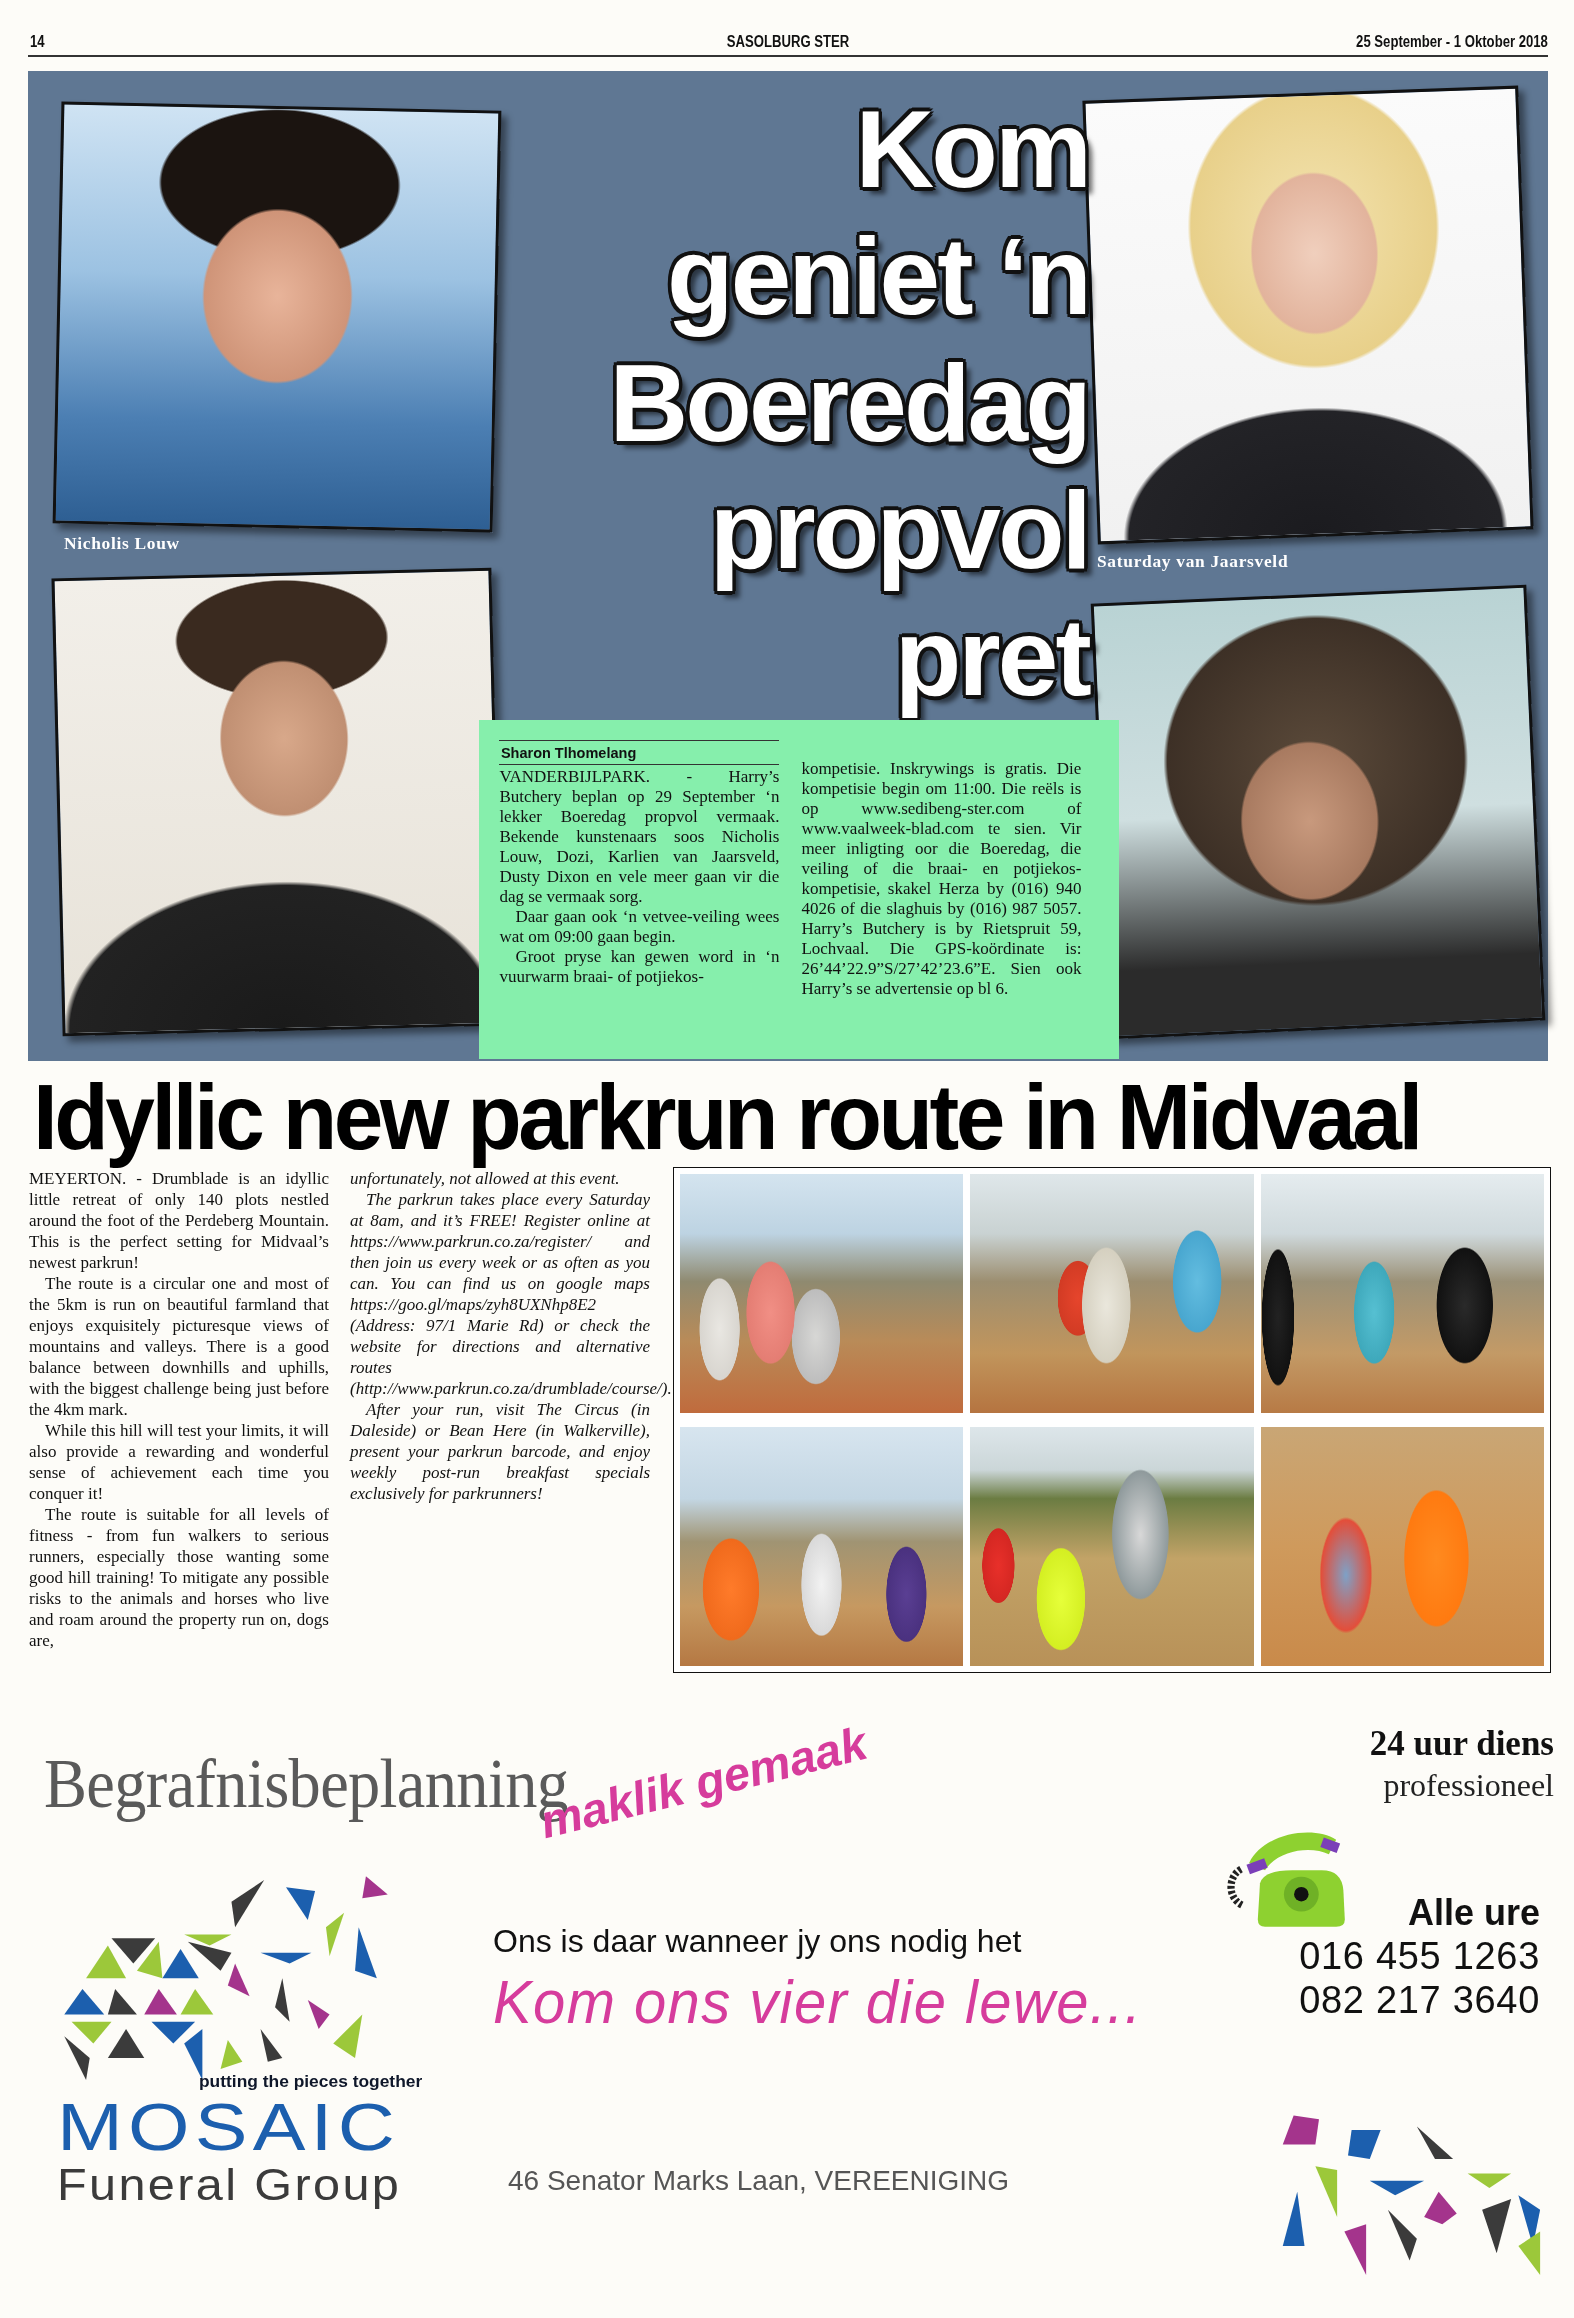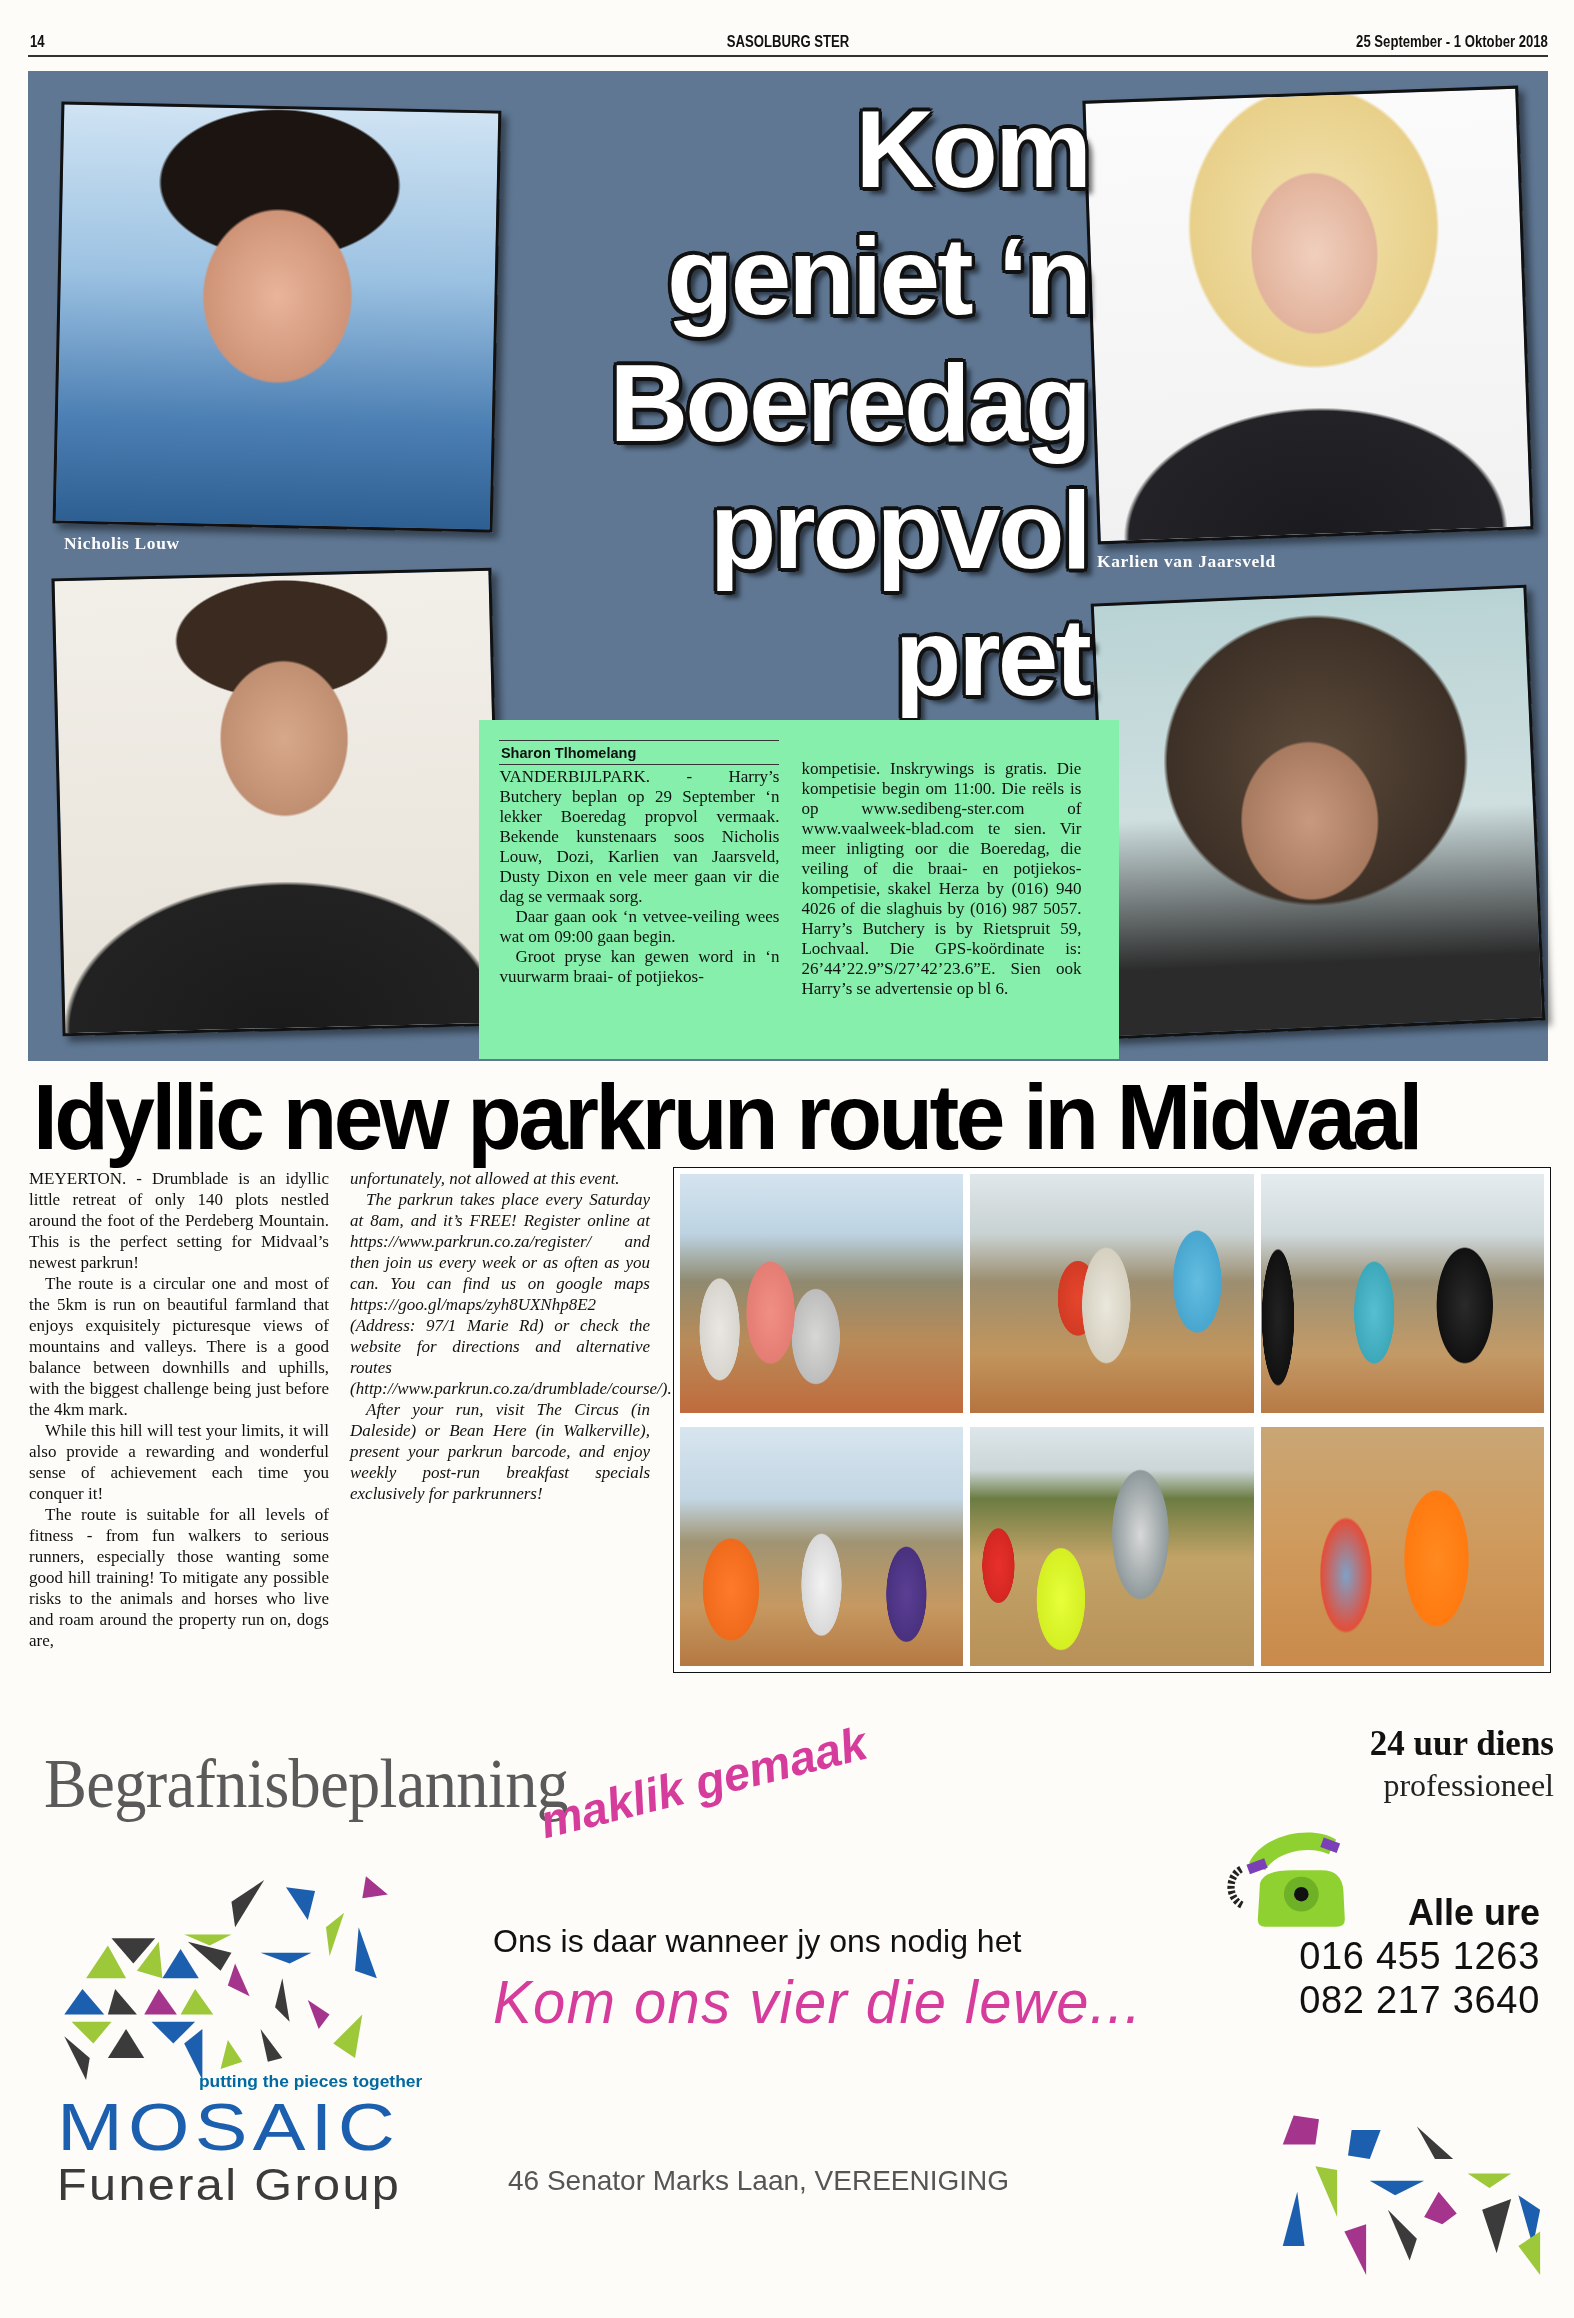--- a/index.html
+++ b/index.html
@@ -106,21 +106,21 @@
   .phone-icon { position: absolute; left: 1192px; top: 102px; width: 138px; height: 116px; }
   .ad-alle { position: absolute; left: 1254px; top: 176px; width: 258px; text-align: right;
     font-family: "Liberation Sans", sans-serif; }
   .ad-alle .b { font-weight: bold; font-size: 36px; }
   .ad-alle .n { font-size: 38px; line-height: 44px; letter-spacing: 0.7px; }
   .ad-ons { position: absolute; left: 465px; top: 207px; font-family: "Liberation Sans", sans-serif; font-size: 32px; color: #111; }
   .ad-script2 { position: absolute; left: 465px; top: 251px; font-family: "Liberation Sans", sans-serif; font-style: italic;
     font-size: 61px; color: #d63c9c; letter-spacing: 1.5px; transform: scaleX(0.95); transform-origin: left; }
   .mosaic-logo { position: absolute; left: 29px; top: 153px; width: 378px; height: 211px; }
   .tagline { position: absolute; left: 171px; top: 355px; font-family: "Liberation Sans", sans-serif; font-weight: bold;
-    font-size: 17.4px; color: #0369a1; }
+    font-size: 17.4px; color: #0f172a; }
   .brand { position: absolute; left: 29px; top: 377px; font-family: "Liberation Sans", sans-serif; font-size: 67px;
     color: #1c5fae; letter-spacing: 4.4px; line-height: 67px; transform: scaleX(1.18); transform-origin: left; }
   .brand-sub { position: absolute; left: 29px; top: 445px; font-family: "Liberation Sans", sans-serif; font-size: 45px;
     color: #3b3b3b; letter-spacing: 2.2px; line-height: 48px; transform: scaleX(1.08); transform-origin: left; }
   .address { position: absolute; left: 480px; top: 449px; font-family: "Liberation Sans", sans-serif; font-size: 28px; color: #555; }
   .ad-banner { position: absolute; left: 0; top: 487px; width: 1520px; height: 73px; background: #2b64ae;
     color: #fff; font-family: "Liberation Serif", serif; font-size: 41px; line-height: 73px; text-align: center; }
   .ad-banner span { display: inline-block; margin-left: -87px; }
   .shards-right { position: absolute; left: 1236px; top: 385px; width: 284px; height: 174px; }
 </style>
@@ -137,21 +137,21 @@
   <div class="photo p1">
       <div class="ph"></div>
     </div>
   <div class="caption cap1">Nicholis Louw</div>
   <div class="photo p2">
       <div class="ph"></div>
     </div>
   <div class="photo p3">
       <div class="ph"></div>
     </div>
-  <div class="caption cap2">Karlien van Jaarsveld</div>
+  <div class="caption cap2">Saturday van Jaarsveld</div>
   <div class="photo p4">
       <div class="ph"></div>
     </div>
 
   <h1 class="headline">
     <div>Kom</div>
     <div>geniet ‘n</div>
     <div>Boeredag</div>
     <div>propvol</div>
     <div>pret</div>

